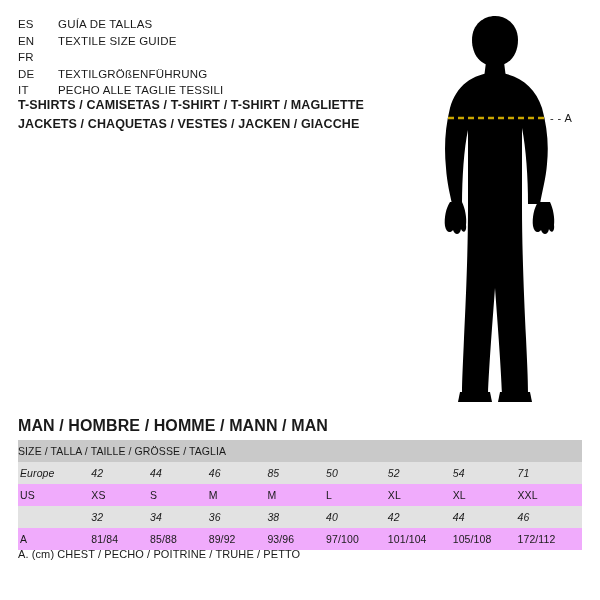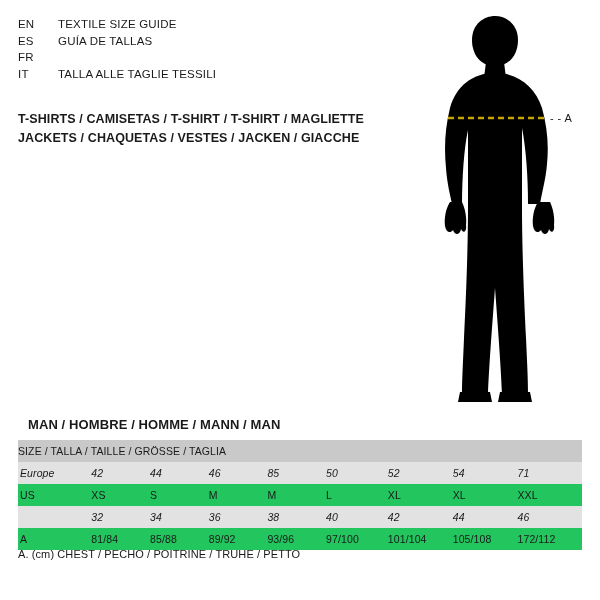--- a/index.html
+++ b/index.html
@@ -33,21 +33,21 @@
     width: 40px;
     flex: none;
   }
   .lang-text {
     flex: 1;
   }
 
   
   .cat-block {
     position: absolute;
-    top: 110px;
+    top: 96px;
     left: 18px;
     width: 400px;
   }
   .cat-line {
     font-size: 12.5px;
     line-height: 19px;
     font-weight: bold;
     letter-spacing: 0.1px;
   }
 
@@ -69,22 +69,22 @@
     top: 104px;
     left: 150px;
     font-size: 11px;
     letter-spacing: 0.4px;
   }
 
   
   .man-title {
     position: absolute;
     top: 417px;
-    left: 28px;
-    font-size: 13px;
+    left: 18px;
+    font-size: 16px;
     font-weight: bold;
     letter-spacing: 0.1px;
   }
 
   table.size-table {
     position: absolute;
     top: 440px;
     left: 18px;
     width: 564px;
     border-collapse: collapse;
@@ -98,21 +98,21 @@
   .row-header td {
     background: #c9c9c9;
     font-size: 10.5px;
     padding-left: 2px;
   }
   .row-shade td {
     background: #e2e2e2;
     font-style: italic;
   }
   .row-plain td {
-    background: #22c55e;
+    background: #f0abfc;
     margin-top: 35px;
   }
   .col-label {
     width: 86px;
     padding-left: 2px !important;
   }
   .col-val {
     width: 68px;
   }
 
@@ -123,33 +123,37 @@
     font-size: 11px;
     letter-spacing: 0.1px;
     text-align: right;
   }
 </style>
 </head>
 <body>
 
 <div class="lang-block">
   <div class="lang-row">
+    <span class="lang-code">ES</span>
+    <span class="lang-text">GUÍA DE TALLAS</span>
+  </div>
+  <div class="lang-row">
     <span class="lang-code">EN</span>
     <span class="lang-text">TEXTILE SIZE GUIDE</span>
   </div>
   <div class="lang-row">
-    <span class="lang-code">ES</span>
-    <span class="lang-text">GUÍA DE TALLAS</span>
-  </div>
-  <div class="lang-row">
     <span class="lang-code">FR</span>
   </div>
   <div class="lang-row">
+    <span class="lang-code">DE</span>
+    <span class="lang-text">TEXTILGRÖßENFÜHRUNG</span>
+  </div>
+  <div class="lang-row">
     <span class="lang-code">IT</span>
-    <span class="lang-text">TALLA ALLE TAGLIE TESSILI</span>
+    <span class="lang-text">PECHO ALLE TAGLIE TESSILI</span>
   </div>
 </div>
 
 <div class="cat-block">
   <div class="cat-line">T-SHIRTS / CAMISETAS / T-SHIRT / T-SHIRT / MAGLIETTE</div>
   <div class="cat-line">JACKETS / CHAQUETAS / VESTES / JACKEN / GIACCHE</div>
 </div>
 
 <div class="figure-wrap">
   <svg class="figure-svg" width="200" height="400" viewBox="0 0 200 400">

